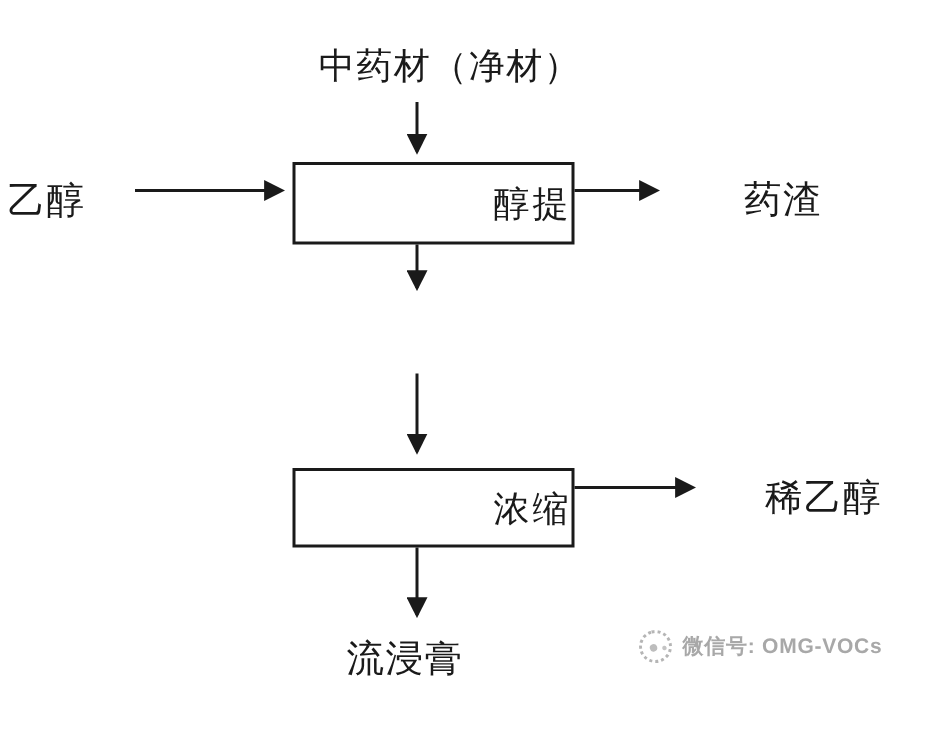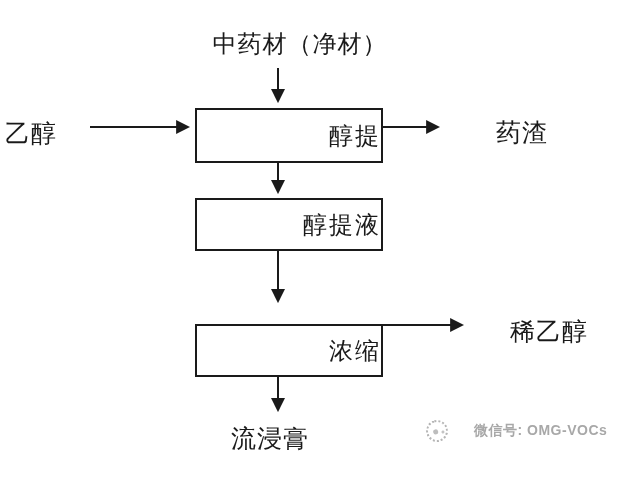--- a/index.html
+++ b/index.html
@@ -24,38 +24,38 @@
     border: 2px solid #1a1a1a;
     background: #ffffff;
     display: flex;
     align-items: center;
     justify-content: flex-end;
     font-size: 24px;
     letter-spacing: 2px;
   }
   .box-extract   { top: 108px; height: 51px; }
   .box-extractliq{ top: 198px; height: 49px; }
-  .box-concen    { top: 324px; height: 49px; }
+  .box-concen    { top: 312px; height: 49px; }
   .lbl {
     position: absolute;
     font-size: 25px;
     white-space: nowrap;
     letter-spacing: 1px;
   }
   .lbl-source        { left: 150px; top: 28px; width: 300px; text-align: center; font-size: 24px; letter-spacing: 1px; }
   .lbl-ethanol       { left: 5px;   top: 117px; }
   .lbl-residue       { left: 456px; top: 116px; margin-left: 40px; }
   .lbl-dilute        { left: 487px; top: 315px; margin-left: 23px; }
   .lbl-fluidextract  { left: 231px; top: 422px; text-align: right; }
   .watermark {
     position: absolute;
     left: 426px; top: 420px;
     display: flex;
     align-items: center;
-    gap: 26px;
+    gap: 7px;
     color: #a8a8a8;
     font-family: "Liberation Sans", sans-serif;
   }
   .wm-icon {
     width: 22px; height: 22px;
     border: 2px dotted #b5b5b5;
     border-radius: 50%;
     box-sizing: border-box;
     position: relative;
     transform: rotate(-15deg);
@@ -99,23 +99,20 @@
   <div class="lbl lbl-source">中药材（净材）</div>
 
   <div class="lbl lbl-ethanol">乙醇</div>
 
   <div class="flow-box box-extract">
     <span>醇提</span>
   </div>
 
   <div class="lbl lbl-residue">药渣</div>
 
-  <div class="flow-box box-extractliq">
-    <span>醇提液</span>
-  </div>
 
   <div class="flow-box box-concen">
     <span>浓缩</span>
   </div>
 
   <div class="lbl lbl-dilute">稀乙醇</div>
 
   <div class="lbl lbl-fluidextract">流浸膏</div>
 
   <div class="watermark">

